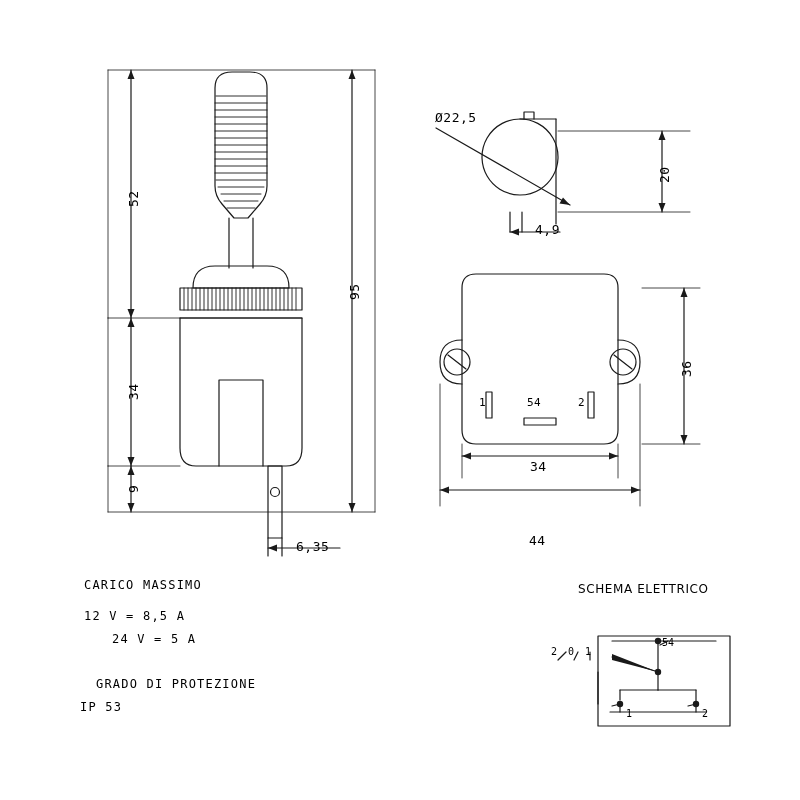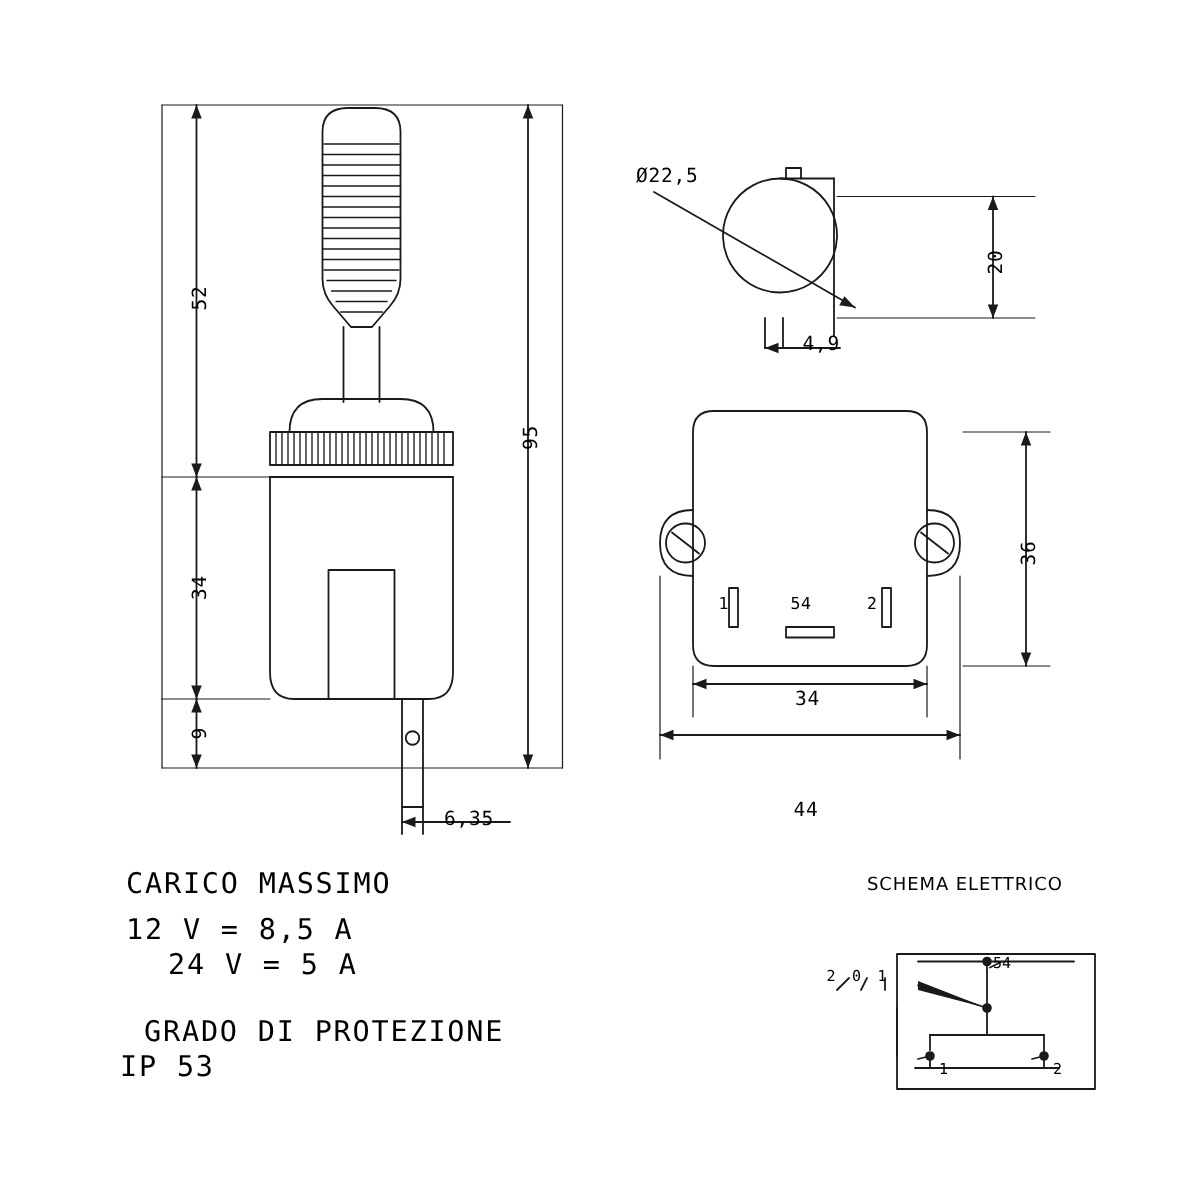--- a/index.html
+++ b/index.html
@@ -31,21 +31,21 @@
   }
   .dim {
     font-size: 13px;
     letter-spacing: 0.5px;
   }
   .dim-rot {
     transform: rotate(-90deg);
     transform-origin: left top;
   }
   .note {
-    font-size: 19px;
+    font-size: 12px;
     letter-spacing: 1.2px;
   }
   .small {
     font-size: 11px;
     letter-spacing: 0.3px;
   }
   .tiny {
     font-size: 10px;
   }
   .schema-title {
@@ -304,21 +304,21 @@
 
     </g>
   </svg>
 
   <div class="txt dim dim-rot" style="left:126px; top:207px;">52</div>
   <div class="txt dim dim-rot" style="left:126px; top:400px;">34</div>
   <div class="txt dim dim-rot" style="left:126px; top:493px;">9</div>
   <div class="txt dim dim-rot" style="left:347px; top:300px;">95</div>
   <div class="txt dim" style="left:296px; top:539px;">6,35</div>
 
-  <div class="txt dim" style="left:424px; top:110px;">Ø22,5</div>
+  <div class="txt dim" style="left:435px; top:110px;">Ø22,5</div>
   <div class="txt dim" style="left:535px; top:222px;">4,9</div>
   <div class="txt dim dim-rot" style="left:657px; top:183px;">20</div>
 
   <div class="txt dim dim-rot" style="left:679px; top:377px;">36</div>
   <div class="txt dim" style="left:530px; top:459px;">34</div>
   <div class="txt dim" style="left:529px; top:493px;margin-top:40px;">44</div>
 
   <div class="txt small" style="left:479px; top:396px;">1</div>
   <div class="txt small" style="left:527px; top:396px;">54</div>
   <div class="txt small" style="left:578px; top:396px;">2</div>

